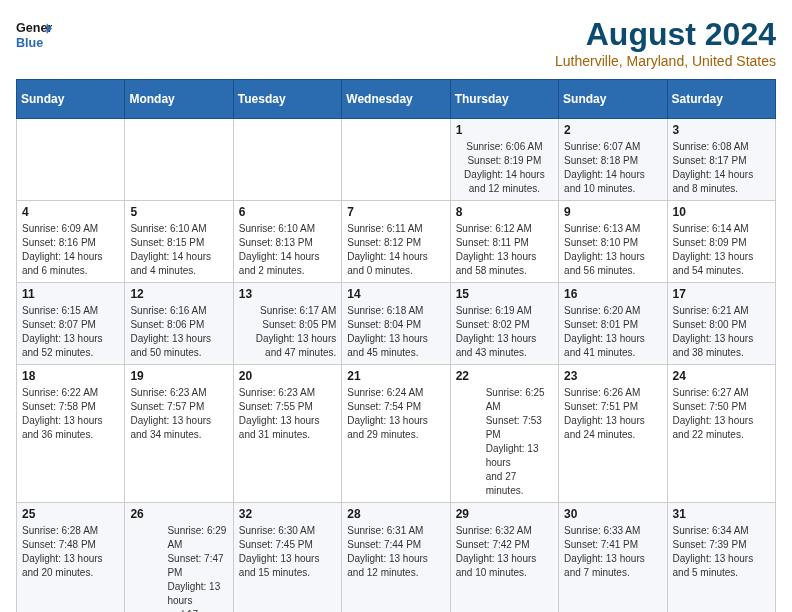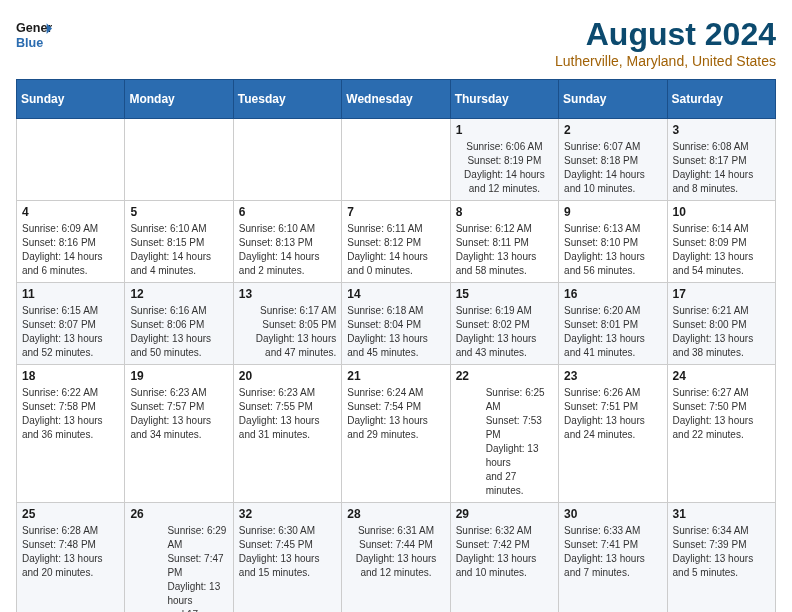--- a/index.html
+++ b/index.html
@@ -300,21 +300,21 @@
         </td>
         <td>
           <div class="day-num">32</div>
           <div class="day-info" style="white-space: pre-line;">Sunrise: 6:30 AM
 Sunset: 7:45 PM
 Daylight: 13 hours
 and 15 minutes.</div>
         </td>
         <td>
           <div class="day-num">28</div>
-          <div class="day-info" style="white-space: pre-line; text-align: center;">Sunrise: 6:31 AM
+          <div class="day-info" style="white-space: pre-line;">Sunrise: 6:31 AM
 Sunset: 7:44 PM
 Daylight: 13 hours
 and 12 minutes.</div>
         </td>
         <td>
           <div class="day-num">29</div>
           <div class="day-info" style="white-space: pre-line;">Sunrise: 6:32 AM
 Sunset: 7:42 PM
 Daylight: 13 hours
 and 10 minutes.</div>

